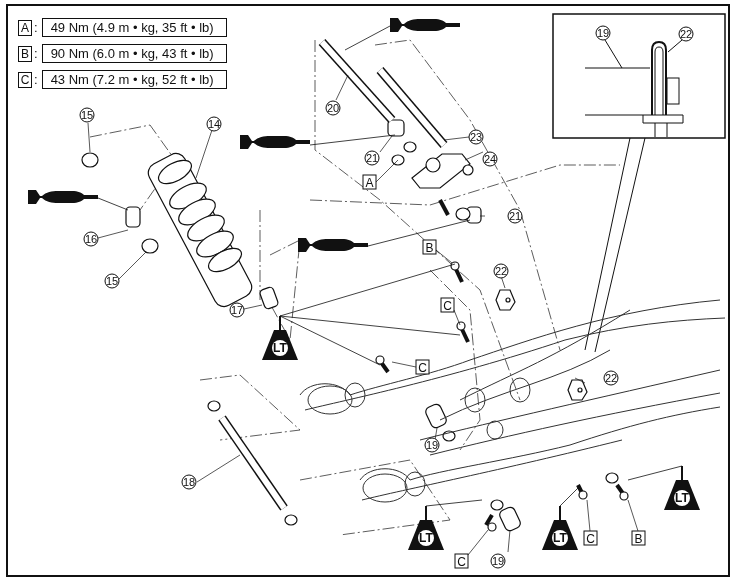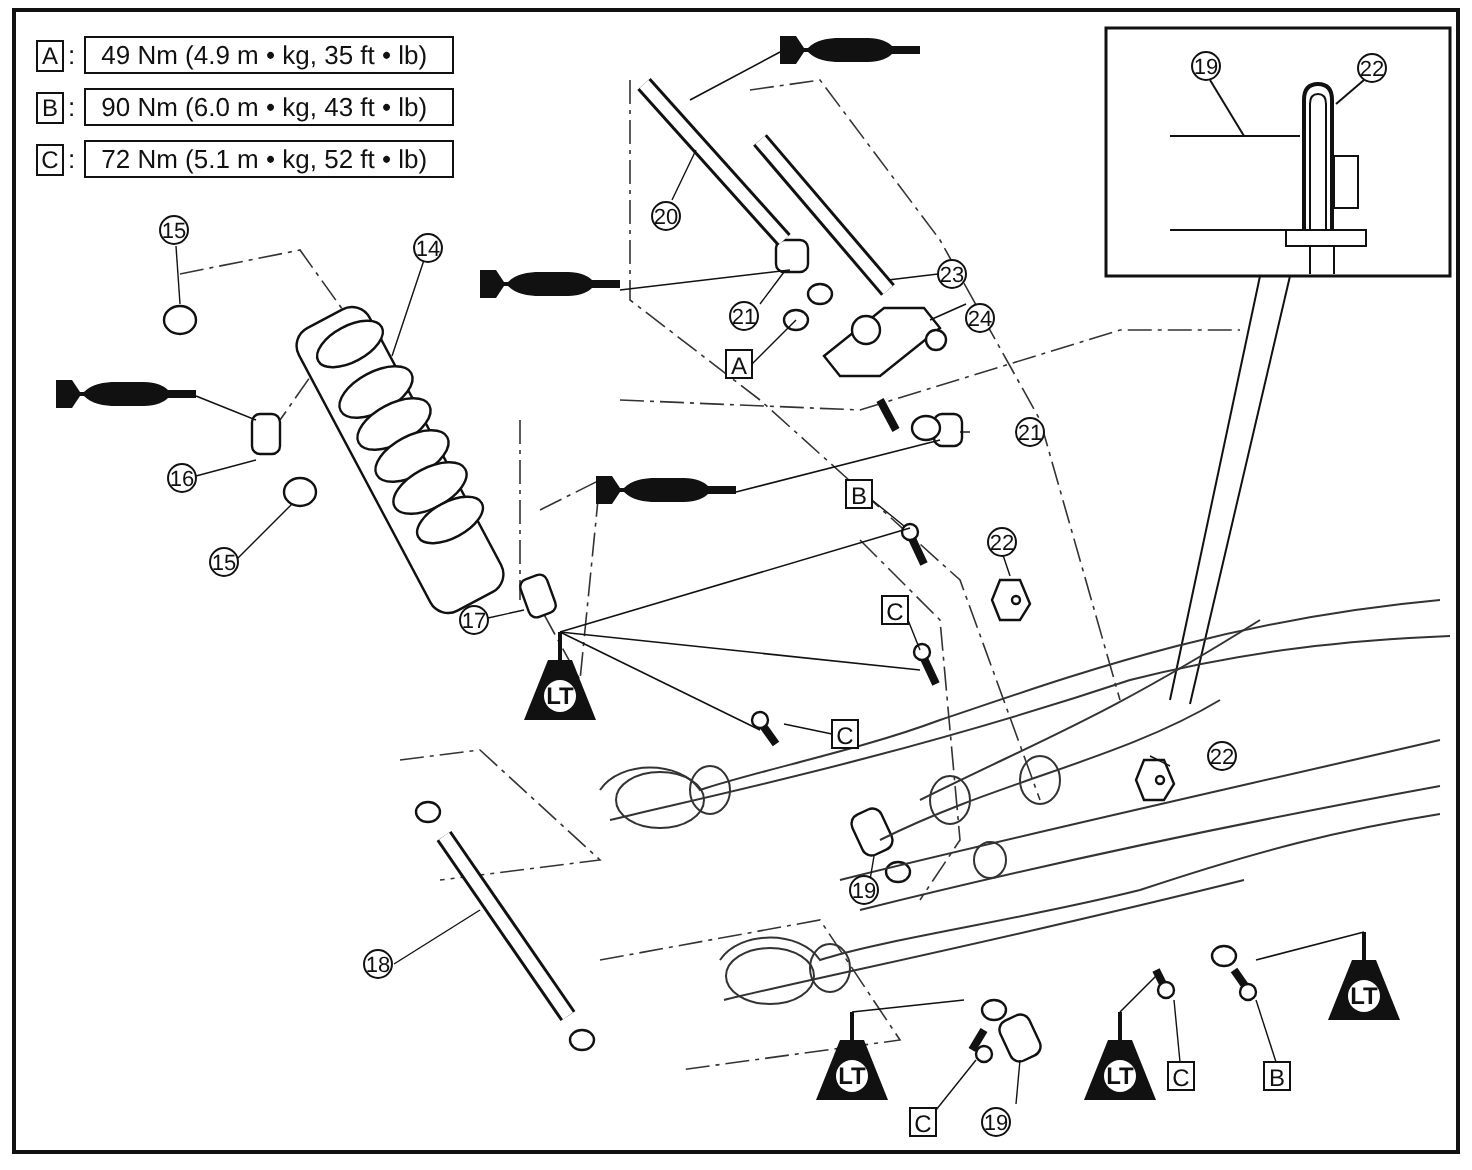--- a/index.html
+++ b/index.html
@@ -24,21 +24,21 @@
   <span class="tq-val">49 Nm (4.9 m • kg, 35 ft • lb)</span>
 </div>
 <div class="tq-row" style="top:44px">
   <span class="tq-letter">B</span>
   <span class="tq-colon">:</span>
   <span class="tq-val">90 Nm (6.0 m • kg, 43 ft • lb)</span>
 </div>
 <div class="tq-row" style="top:70px">
   <span class="tq-letter">C</span>
   <span class="tq-colon">:</span>
-  <span class="tq-val">72 Nm (5.1 m • kg, 52 ft • lb)</span>
+  <span class="tq-val">43 Nm (7.2 m • kg, 52 ft • lb)</span>
 </div>
 
 <svg width="736" height="585" viewBox="0 0 736 585">
   <defs>
     <g id="grease">
       <path d="M0,0 h8 l4,6 h2 c4,-4 10,-5 16,-5 h14 c6,0 10,2 12,4 h14 v4 h-14 c-2,2 -6,4 -12,4 h-14 c-6,0 -12,-1 -16,-5 h-2 l-4,6 h-8 z" fill="#111"></path>
     </g>
     <g id="ltbottle">
       <line x1="0" y1="-14" x2="0" y2="0" stroke="#111" stroke-width="2"></line>
       <path d="M-6,0 h12 l12,30 h-36 z" fill="#111"></path>

